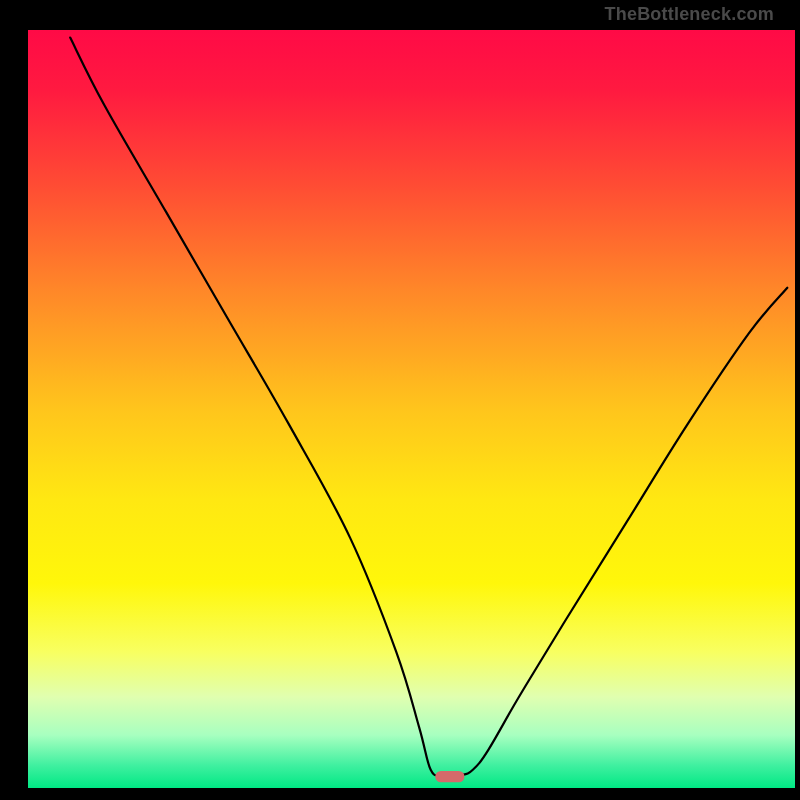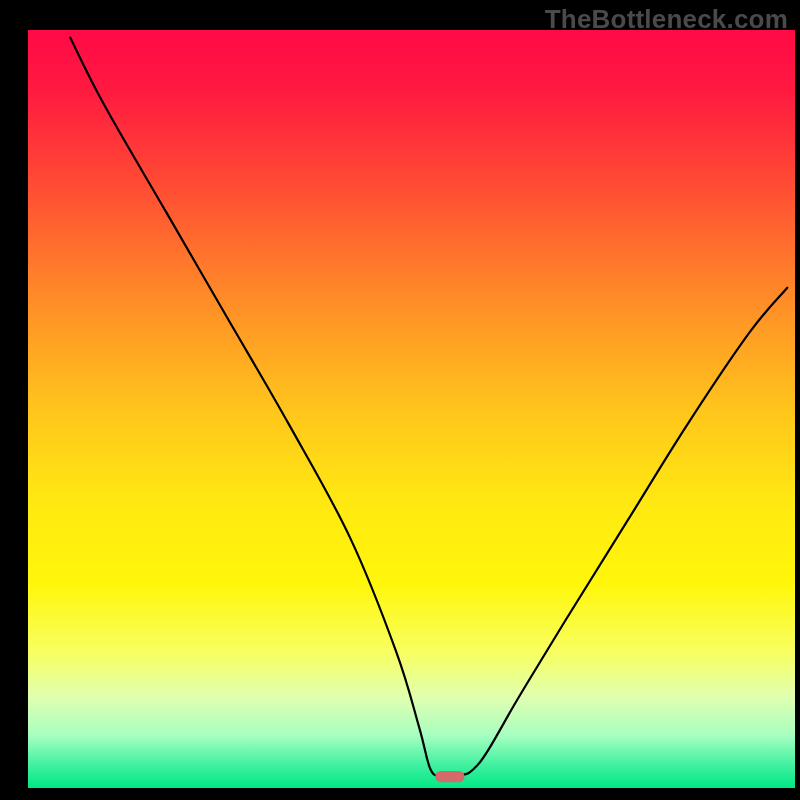--- a/index.html
+++ b/index.html
@@ -11,23 +11,23 @@
     overflow: hidden;
   }
   .chart-container {
     position: relative;
     width: 800px;
     height: 800px;
   }
   .watermark {
     position: absolute;
     top: 4px;
-    right: 12px;
+    right: 26px;
     font-family: Arial, Helvetica, sans-serif;
-    font-size: 26px;
+    font-size: 18px;
     font-weight: bold;
     color: #4a4a4a;
     z-index: 10;
     letter-spacing: 0.2px;
   }
   svg {
     display: block;
   }
 </style>
 </head>

